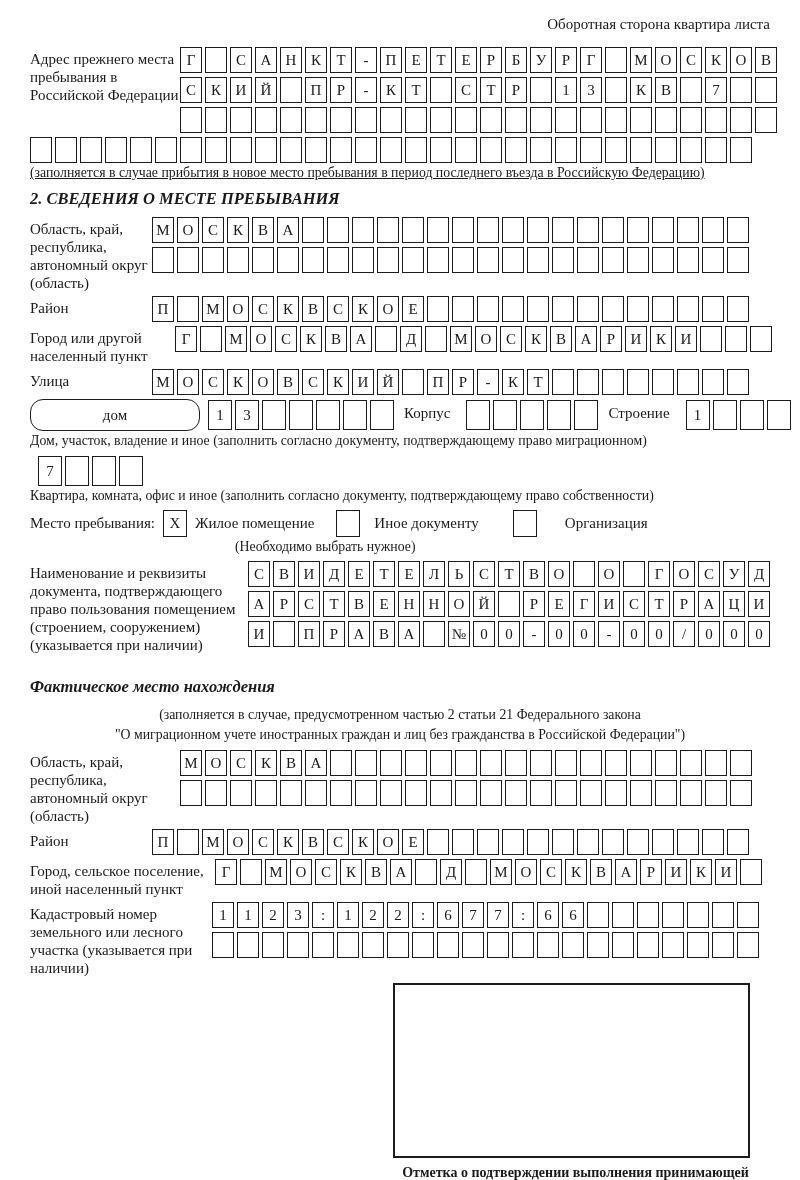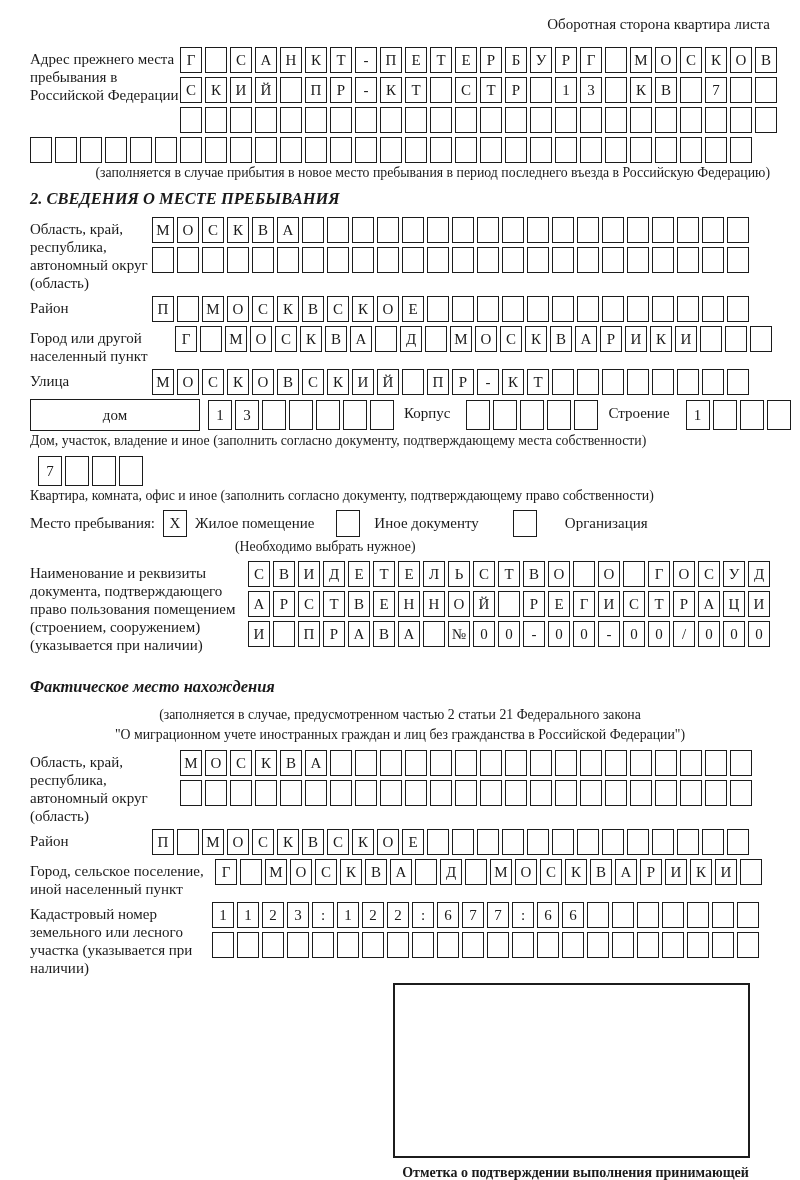--- a/index.html
+++ b/index.html
@@ -19,29 +19,29 @@
 
   .boxrow { display:flex; gap:3px; flex-wrap:nowrap; }
   .boxcol { display:flex; flex-direction:column; gap:4px; }
   .cell {
     width:22px; height:26px; flex-shrink:0;
     border:1.6px solid #1c1c1c;
     display:inline-flex; align-items:center; justify-content:center;
     font-size:15px; line-height:1;
   }
   .note { font-size:13.8px; margin:2px 0 6px 0; }
-  .note.center { text-align:right; }
+  .note.center { text-align:left;text-decoration:underline; }
   .sec-title { text-align:left; font-weight:bold; font-size:16.5px; margin:8px 0 8px 0;font-style:italic; }
 
   .labelbox {
     border:1.6px solid #1c1c1c; height:32px;
     display:inline-flex; align-items:center; justify-content:center;
     font-size:15px; flex-shrink:0;
   }
-  .labelbox.dom { width:170px; }
+  .labelbox.dom { width:170px;border-radius:13px; }
   .labelbox.kv  { width:200px; }
   .inline-lbl { font-size:15px; padding:6px 8px 0 10px; flex-shrink:0; }
   .house-row .cell, .kv-row .cell { width:24px; height:30px; margin-top:1px; }
   .house-row, .kv-row { display:flex; align-items:flex-start; margin-bottom:2px; }
   .house-row .boxrow, .kv-row .boxrow { margin-left:8px; }
 
   .stay-row { display:flex; align-items:center; margin:4px 0 2px 0; }
   .checkbox {
     width:24px; height:27px; border:1.6px solid #1c1c1c; flex-shrink:0;
     display:inline-flex; align-items:center; justify-content:center; font-size:15px;
@@ -349,21 +349,21 @@
         <span class="cell"></span>
       </div>
     <div class="inline-lbl">Строение</div>
     <div class="boxrow">
         <span class="cell">1</span>
         <span class="cell"></span>
         <span class="cell"></span>
         <span class="cell"></span>
       </div>
   </div>
-  <div class="note">Дом, участок, владение и иное (заполнить согласно документу, подтверждающему места собственности)</div>
+  <div class="note">Дом, участок, владение и иное (заполнить согласно документу, подтверждающему право миграционном)</div>
 
   <div class="kv-row">
     <div class="boxrow">
         <span class="cell">7</span>
         <span class="cell"></span>
         <span class="cell"></span>
         <span class="cell"></span>
       </div>
   </div>
   <div class="note">Квартира, комната, офис и иное (заполнить согласно документу, подтверждающему право собственности)</div>

